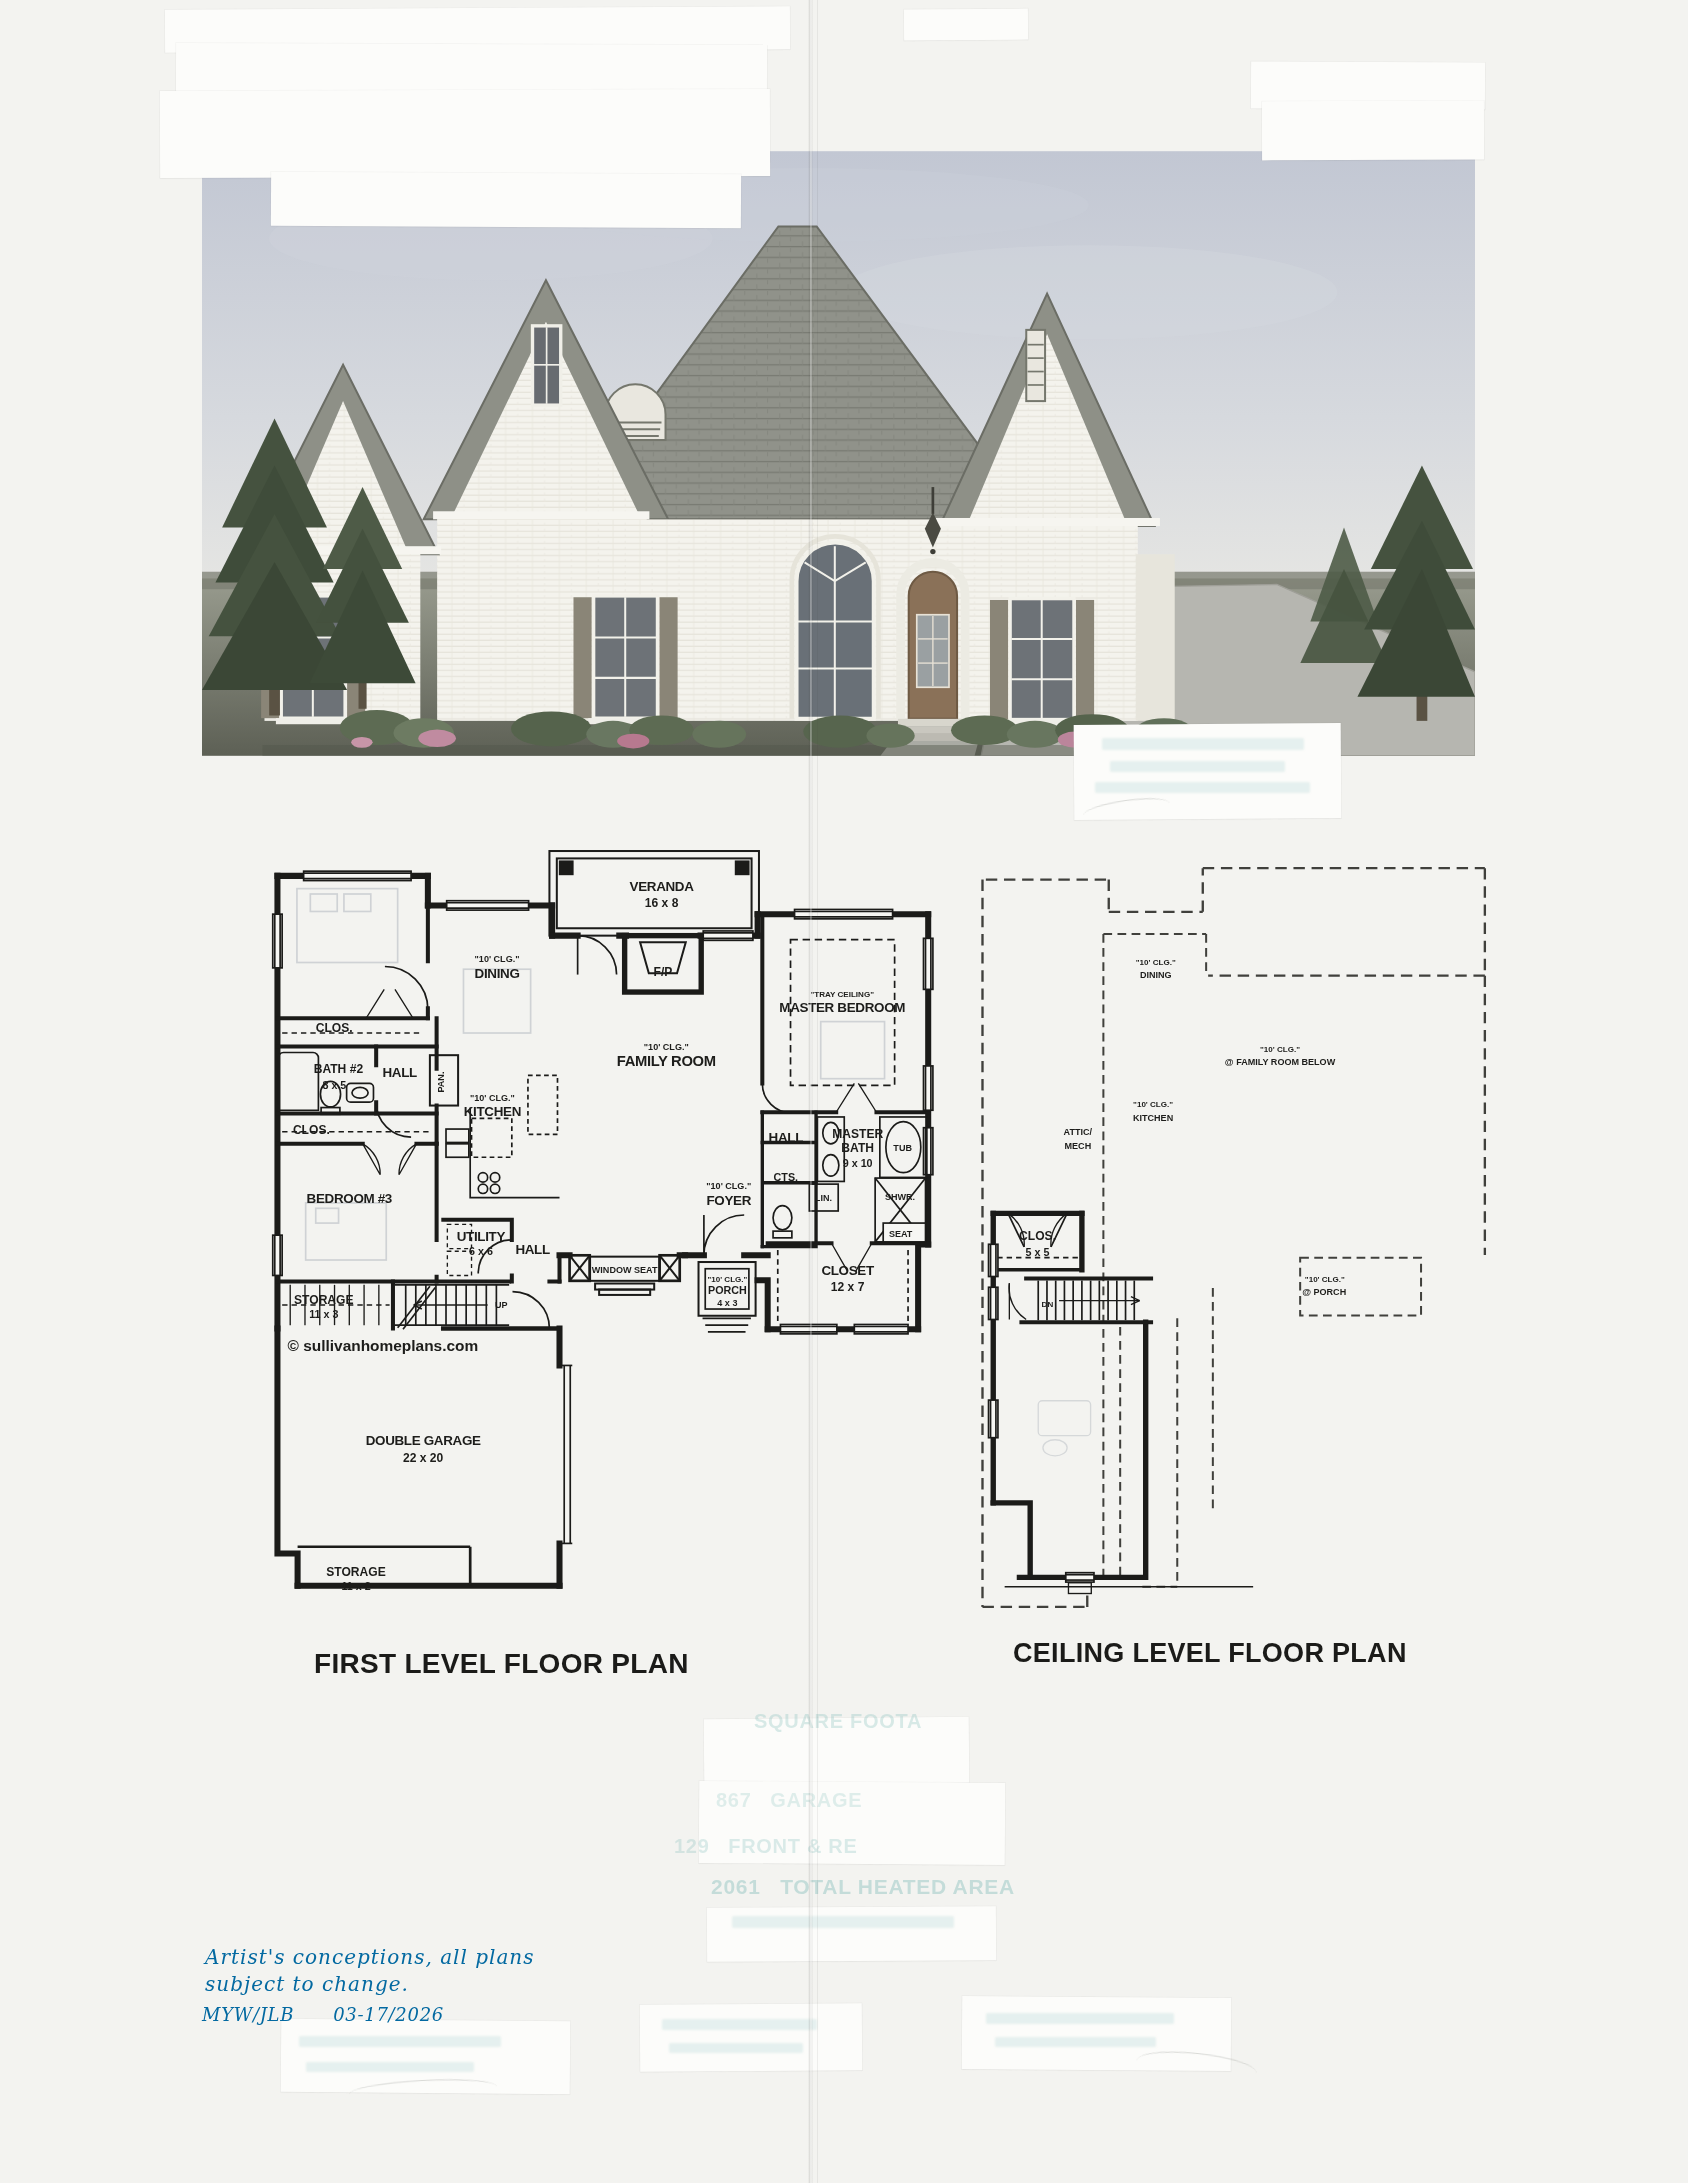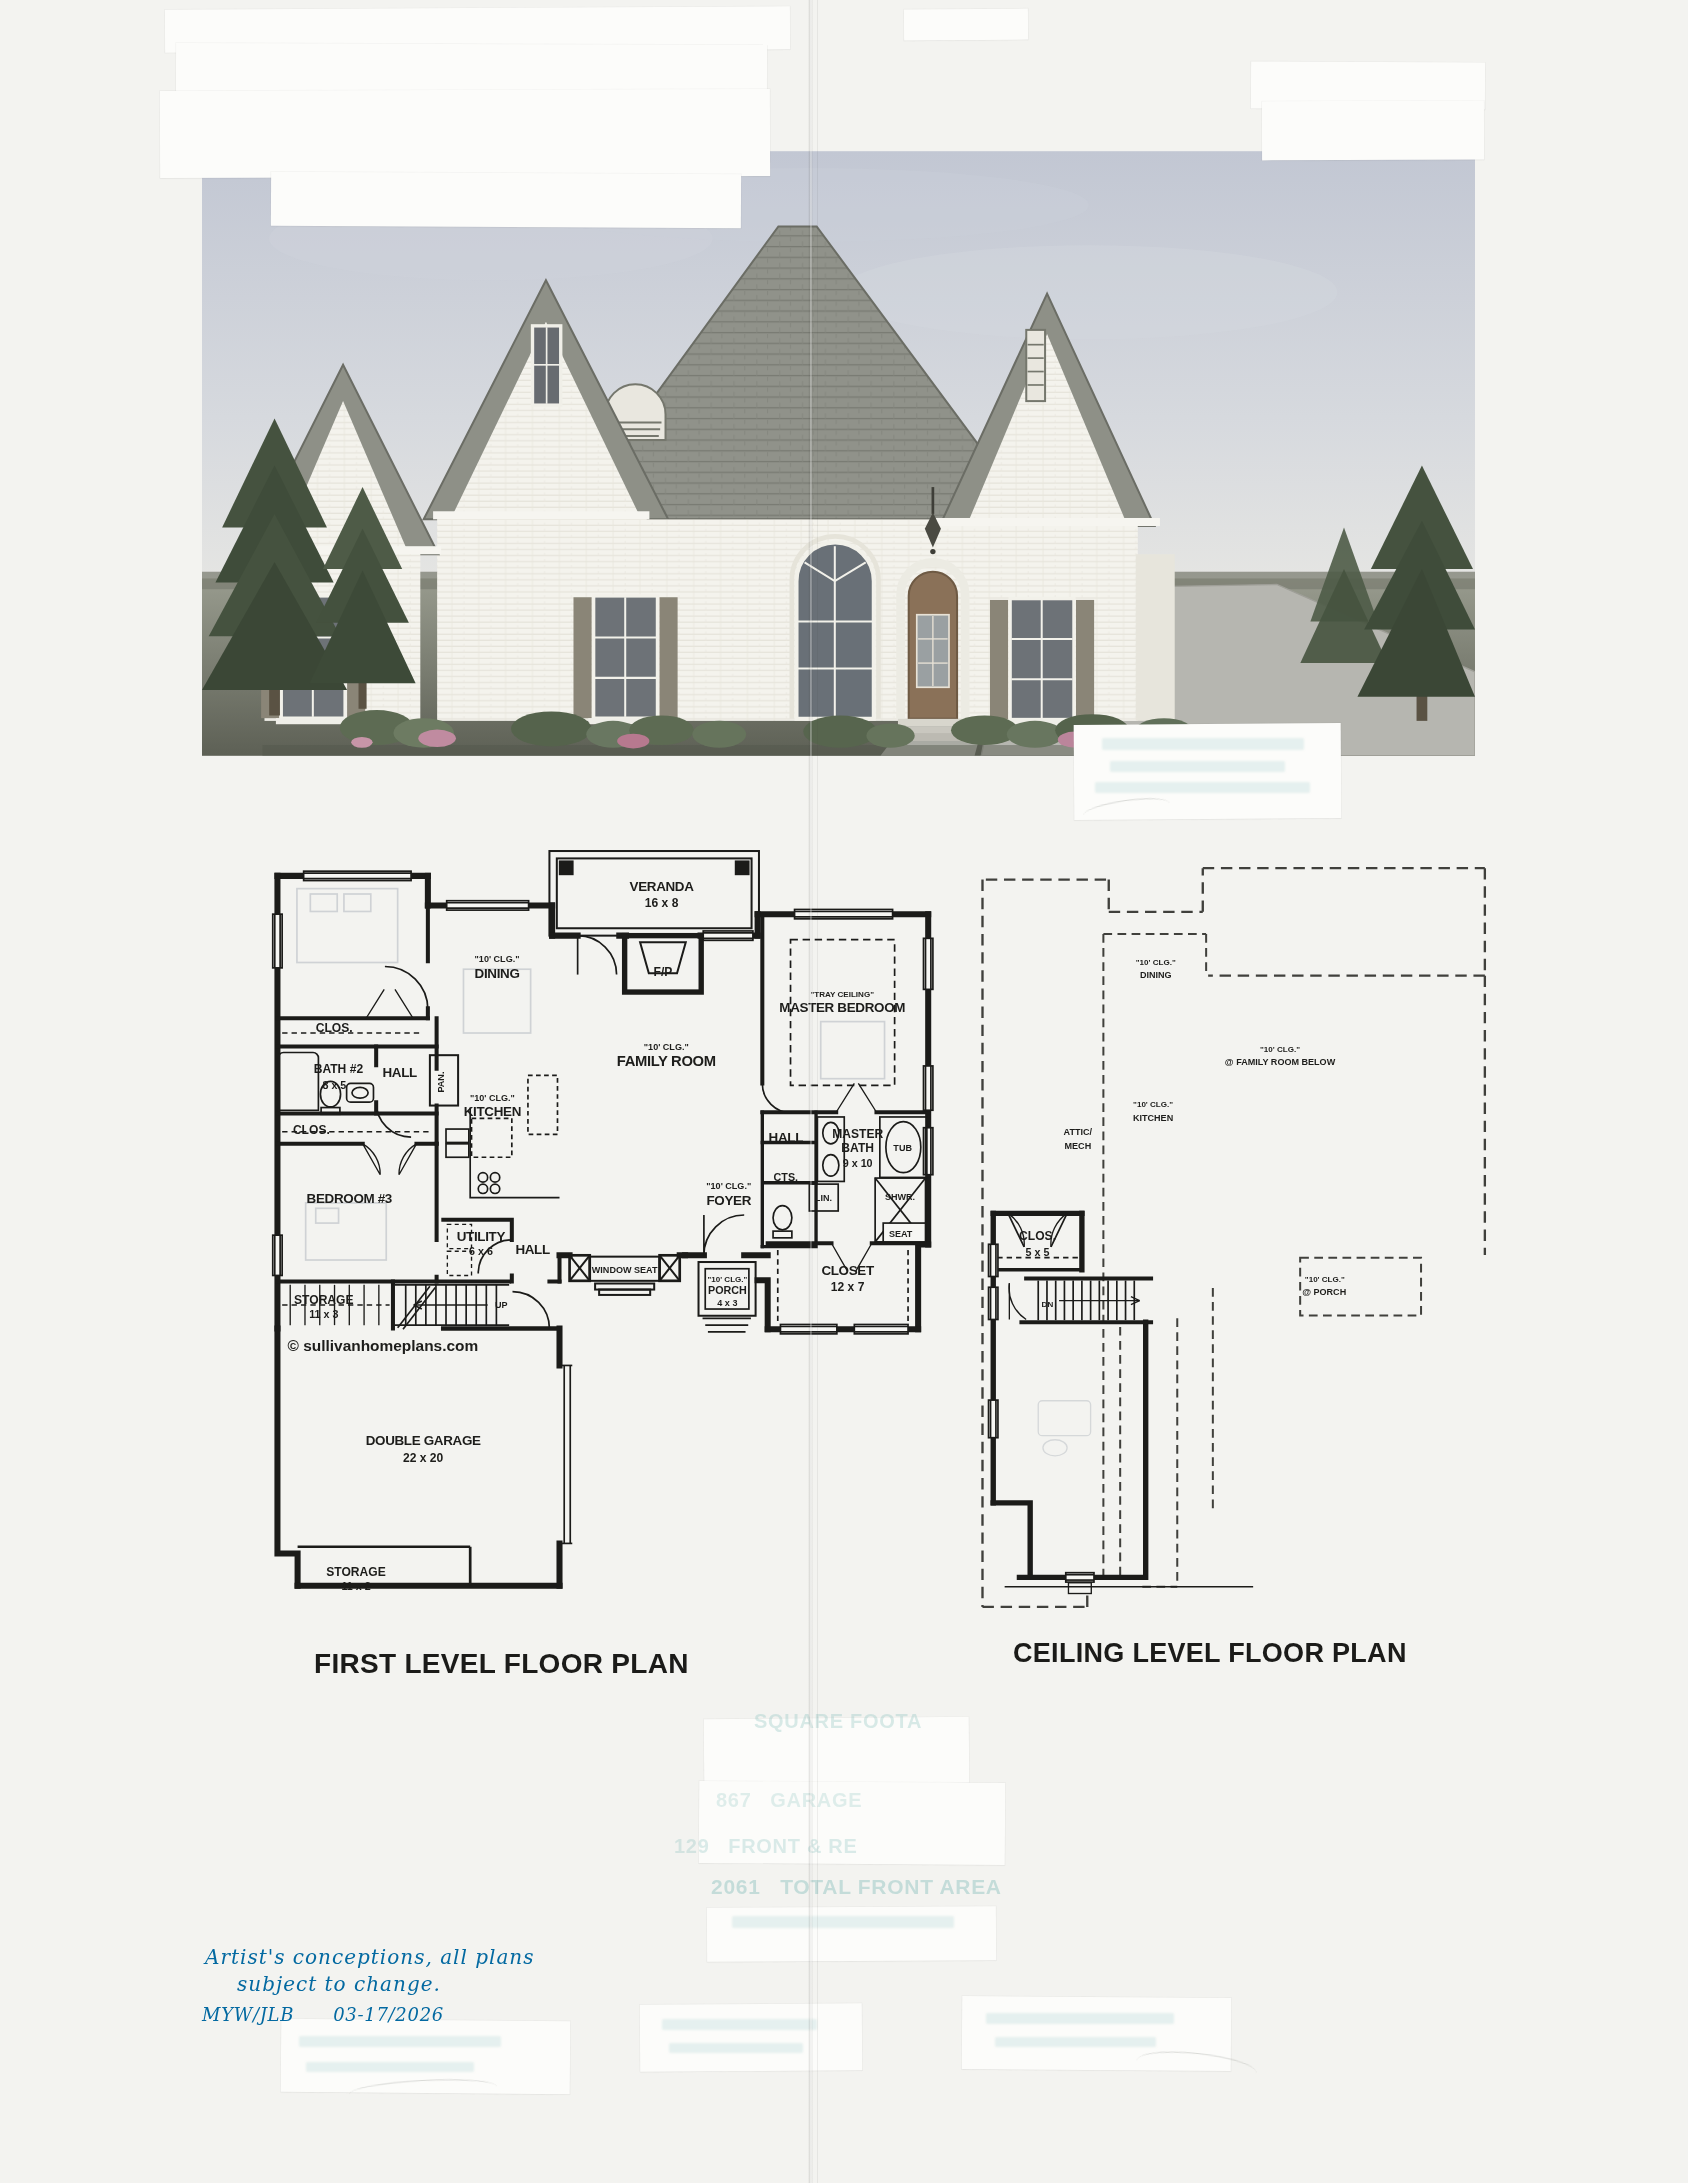--- a/index.html
+++ b/index.html
@@ -635,39 +635,39 @@
   <div class="ghost" style="left:716px;top:1789px;font-size:20px;opacity:.22;">
     <span>867</span>&nbsp;&nbsp;
     <span>GARAGE</span>
   </div>
   <div class="ghost" style="left:674px;top:1835px;font-size:20px;opacity:.26;">
     <span>129</span>&nbsp;&nbsp;
     <span>FRONT &amp; RE</span>
   </div>
   <div class="ghost" style="left:711px;top:1875px;font-size:21px;opacity:.38;">
     <span>2061</span>&nbsp;&nbsp;
-    <span>TOTAL FRONT AREA</span>
+    <span>TOTAL HEATED AREA</span>
   </div>
   <div class="patch" style="left:707px;top:1907px;width:289px;height:54px;transform:rotate(-.3deg);"></div>
   <div class="gbar" style="left:732px;top:1916px;width:222px;height:12px;"></div>
 
   <div class="patch" style="left:281px;top:2020px;width:289px;height:73px;transform:rotate(.5deg);"></div>
   <div class="gbar" style="left:299px;top:2036px;width:202px;height:10.8px;"></div>
   <div class="gbar" style="left:306px;top:2062px;width:168px;height:10px;"></div>
   <div class="patch" style="left:640px;top:2004px;width:222px;height:67px;transform:rotate(-.4deg);"></div>
   <div class="gbar" style="left:662px;top:2019px;width:155px;height:10.8px;"></div>
   <div class="gbar" style="left:669px;top:2043px;width:134px;height:10px;"></div>
   <div class="patch" style="left:962px;top:1997px;width:269px;height:73px;transform:rotate(.4deg);"></div>
   <div class="gbar" style="left:986px;top:2013px;width:188px;height:10.8px;"></div>
   <div class="gbar" style="left:995px;top:2037px;width:161px;height:10px;"></div>
   <div class="smudge" style="left:1136px;top:2053px;width:121px;height:27px;transform:rotate(6deg);"></div>
   <div class="smudge" style="left:349px;top:2080px;width:148px;height:20px;transform:rotate(-3deg);"></div>
 
   <div class="note" style="left:205px;top:1945px;font-size:20px;letter-spacing:1px;">Artist's conceptions, all plans</div>
-  <div class="note" style="left:205px;top:1972px;font-size:20px;letter-spacing:1px;margin-left:32px;">subject to change.</div>
+  <div class="note" style="left:205px;top:1972px;font-size:20px;letter-spacing:1px;">subject to change.</div>
   <div class="note" style="left:202px;top:2004px;font-size:18px;letter-spacing:0.7px;">
     <span>MYW/JLB</span><span style="display:inline-block;width:39px;"></span><span>03-17/2026</span>
   </div>
 
   <div class="fold" style="left:808px;"></div>
   <div class="fold2" style="left:817px;"></div>
 
 </div>
 
 

